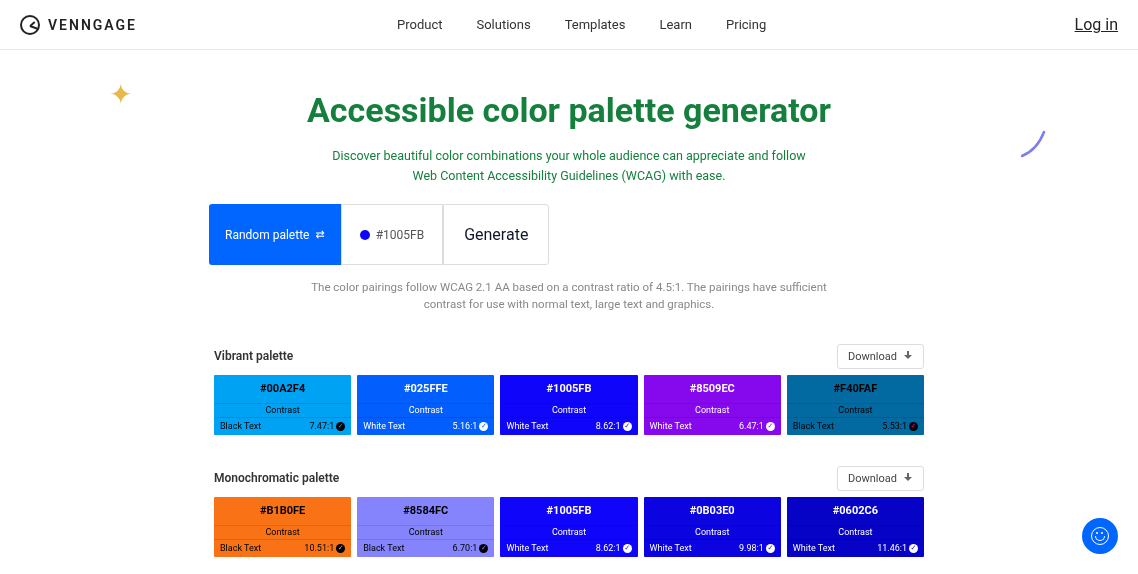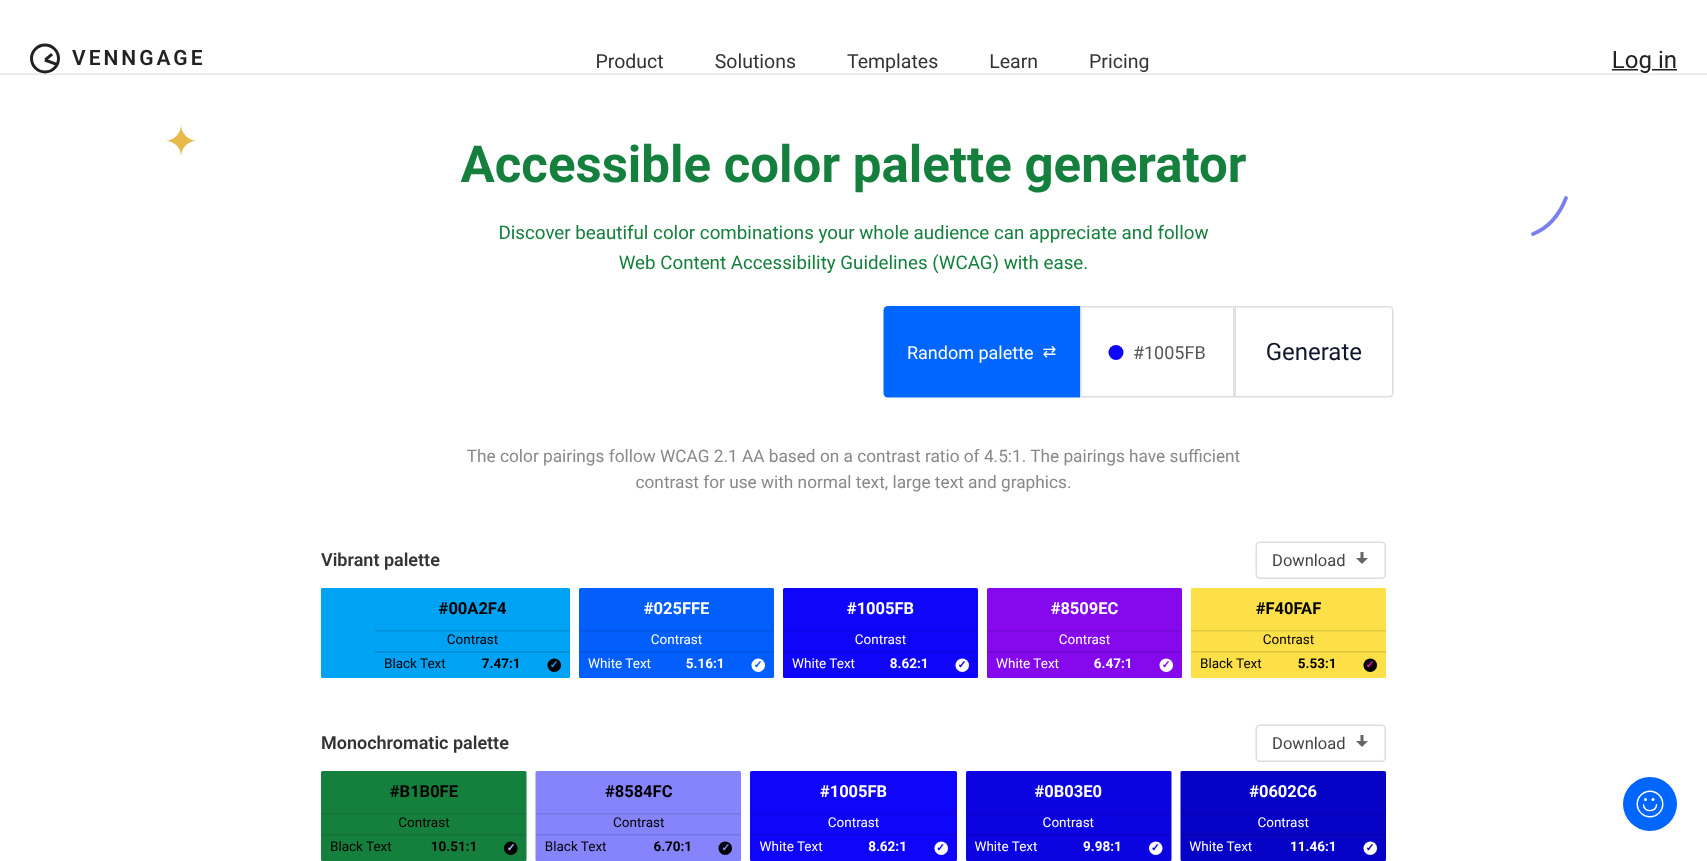--- a/index.html
+++ b/index.html
@@ -1,48 +1,48 @@
 <!DOCTYPE html>
 <html><head>
 <meta charset="utf-8">
 <style>
   *{box-sizing:border-box;margin:0;padding:0;font-family:-apple-system,BlinkMacSystemFont,"Segoe UI",Roboto,Helvetica,Arial,sans-serif}
   body{background:#fff;color:#1a1a1a;width:1138px}
-  .header{display:flex;align-items:flex-end;height:50px;border-bottom:1px solid #e8e8e8;padding:0 20px}
+  .header{display:flex;align-items:center;height:50px;border-bottom:1px solid #e8e8e8;padding:0 20px}
   .logo-area{display:flex;align-items:center;gap:8px;font-weight:600;letter-spacing:2px;font-size:14px;color:#222}
   .logo-mark{width:20px;height:20px;border:2px solid #222;border-radius:50%;position:relative}
   .logo-mark:before{content:"";position:absolute;left:50%;top:50%;width:6px;height:1.5px;background:#222;transform-origin:left center;transform:rotate(-40deg)}
   .logo-mark:after{content:"";position:absolute;left:50%;top:50%;width:8px;height:1.5px;background:#222;transform-origin:left center;transform:rotate(20deg)}
   .nav{display:flex;gap:34px;margin-left:260px}
   .nav a{font-size:13px;color:#333;text-decoration:none}
   .header-right{margin-left:auto;display:flex;align-items:center;gap:20px}
   .login{font-size:16px;color:#222}
   .signup-btn{background:#0066ff;color:#fff;border:none;border-radius:20px;padding:10px 22px;font-size:12px;font-weight:600;letter-spacing:.3px}
   .hero{position:relative;width:720px;margin:40px auto 0;text-align:center}
   .sparkle{position:absolute;left:-100px;top:-12px;color:#e6b94a;font-size:28px}
   .swoosh{position:absolute;right:-120px;top:40px;width:30px;height:30px}
   h1{font-size:34px;font-weight:700;color:#15803d;margin-bottom:16px}
   .subtitle{font-size:12.5px;color:#15803d;line-height:1.6;max-width:480px;margin:0 auto 18px}
-  .controls{display:flex;justify-content:flex-end;gap:0;margin-bottom:31px}
+  .controls{display:flex;justify-content:flex-start;gap:0;margin-bottom:14px}
   .random-btn{background:#0066ff;color:#fff;border:none;padding:8px 16px;font-size:12px;border-radius:3px 0 0 3px;display:flex;align-items:center;gap:6px}
   .color-input{display:flex;align-items:center;gap:6px;border:1px solid #ddd;padding:0 18px;font-size:12px;color:#555;background:#fff}
   .color-dot{width:10px;height:10px;border-radius:50%;background:#1005FB}
   .generate-btn{background:#fff;border:1px solid #ddd;padding:20px 20px;font-size:16px;color:#0f172a;border-radius:0 3px 3px 0}
   .wcag-note{font-size:11.5px;color:#888;line-height:1.5;max-width:540px;margin:12px auto}
   .palettes{width:710px;margin:30px auto 0}
   .palette-group{margin-bottom:31px}
   .palette-header{display:flex;align-items:center;justify-content:space-between;margin-bottom:6px}
   .palette-title{font-size:12px;font-weight:600;color:#333}
   .download-btn{border:1px solid #ddd;background:#fff;padding:5px 10px;font-size:11px;color:#444;border-radius:3px;display:flex;align-items:center;gap:6px}
   .swatches{display:flex;gap:6px}
   .swatch{flex:1;border-radius:1px;overflow:hidden;font-size:10px}
   .swatch-top{height:28px;display:flex;align-items:center;justify-content:center;font-weight:700;font-size:11px}
   .swatch-mid{height:14px;display:flex;align-items:center;justify-content:center;font-size:9px;border-top:1px solid rgba(0,0,0,0.1)}
   .swatch-bottom{height:18px;display:flex;align-items:center;justify-content:space-between;padding:0 6px;font-size:9px;border-top:1px solid rgba(0,0,0,0.12)}
-  .check{display:inline-flex;align-items:center;gap:18px;font-weight:700}
+  .check{display:inline-flex;align-items:center;gap:2px;font-weight:400}
   .check-icon{width:9px;height:9px;border-radius:50%;display:inline-flex;align-items:center;justify-content:center;font-size:7px}
   .help-bubble{position:fixed;right:20px;bottom:20px;width:36px;height:36px;border-radius:50%;background:#0066ff;display:flex;align-items:center;justify-content:center}
   .smile{width:18px;height:18px;border:1.8px solid #fff;border-radius:50%;position:relative}
   .smile:before{content:"";position:absolute;left:4px;top:4px;width:2px;height:2px;background:#fff;border-radius:50%;box-shadow:5px 0 0 #fff}
   .smile:after{content:"";position:absolute;left:3px;bottom:3px;width:8px;height:4px;border:1.6px solid #fff;border-top:none;border-radius:0 0 8px 8px}
   .dl-icon{display:inline-block;width:10px;height:10px;position:relative}
   .dl-icon:before{content:"";position:absolute;left:4px;top:0;width:2px;height:6px;background:#666}
   .dl-icon:after{content:"";position:absolute;left:1px;top:4px;width:0;height:0;border-left:4px solid transparent;border-right:4px solid transparent;border-top:4px solid #666}
   .shuffle-icon{font-size:11px}
 </style>
@@ -90,21 +90,21 @@
 <div class="palettes" id="palettes">
     <div class="palette-group">
       <div class="palette-header">
         <div class="palette-title">Vibrant palette</div>
         <button class="download-btn">
           <span>Download</span>
           <span class="dl-icon"></span>
         </button>
       </div>
       <div class="swatches">
-        <div class="swatch" style="background: rgb(0, 162, 244); color: rgb(0, 0, 0); padding-left: 36px;">
+        <div class="swatch" style="background: rgb(0, 162, 244); color: rgb(0, 0, 0);">
           <div class="swatch-top">#00A2F4</div>
           <div class="swatch-mid">Contrast</div>
           <div class="swatch-bottom">
             <span>Black Text</span>
             <span class="check">
               <span>7.47:1</span>
               <span class="check-icon" style="background: rgb(0, 0, 0); color: rgb(0, 162, 244);">✓</span>
             </span>
           </div>
         </div>
@@ -134,21 +134,21 @@
           <div class="swatch-top">#8509EC</div>
           <div class="swatch-mid">Contrast</div>
           <div class="swatch-bottom">
             <span>White Text</span>
             <span class="check">
               <span>6.47:1</span>
               <span class="check-icon" style="background: rgb(255, 255, 255); color: rgb(133, 9, 236);">✓</span>
             </span>
           </div>
         </div>
-        <div class="swatch" style="background: #fde047; color: rgb(0, 0, 0);">
+        <div class="swatch" style="background: #0369a1; color: rgb(0, 0, 0);">
           <div class="swatch-top">#F40FAF</div>
           <div class="swatch-mid">Contrast</div>
           <div class="swatch-bottom">
             <span>Black Text</span>
             <span class="check">
               <span>5.53:1</span>
               <span class="check-icon" style="background: rgb(0, 0, 0); color: rgb(244, 15, 175);">✓</span>
             </span>
           </div>
         </div>
@@ -156,21 +156,21 @@
     </div>
     <div class="palette-group">
       <div class="palette-header">
         <div class="palette-title">Monochromatic palette</div>
         <button class="download-btn">
           <span>Download</span>
           <span class="dl-icon"></span>
         </button>
       </div>
       <div class="swatches">
-        <div class="swatch" style="background: #15803d; color: rgb(0, 0, 0);">
+        <div class="swatch" style="background: #f97316; color: rgb(0, 0, 0);">
           <div class="swatch-top">#B1B0FE</div>
           <div class="swatch-mid">Contrast</div>
           <div class="swatch-bottom">
             <span>Black Text</span>
             <span class="check">
               <span>10.51:1</span>
               <span class="check-icon" style="background: rgb(0, 0, 0); color: rgb(177, 176, 254);">✓</span>
             </span>
           </div>
         </div>

